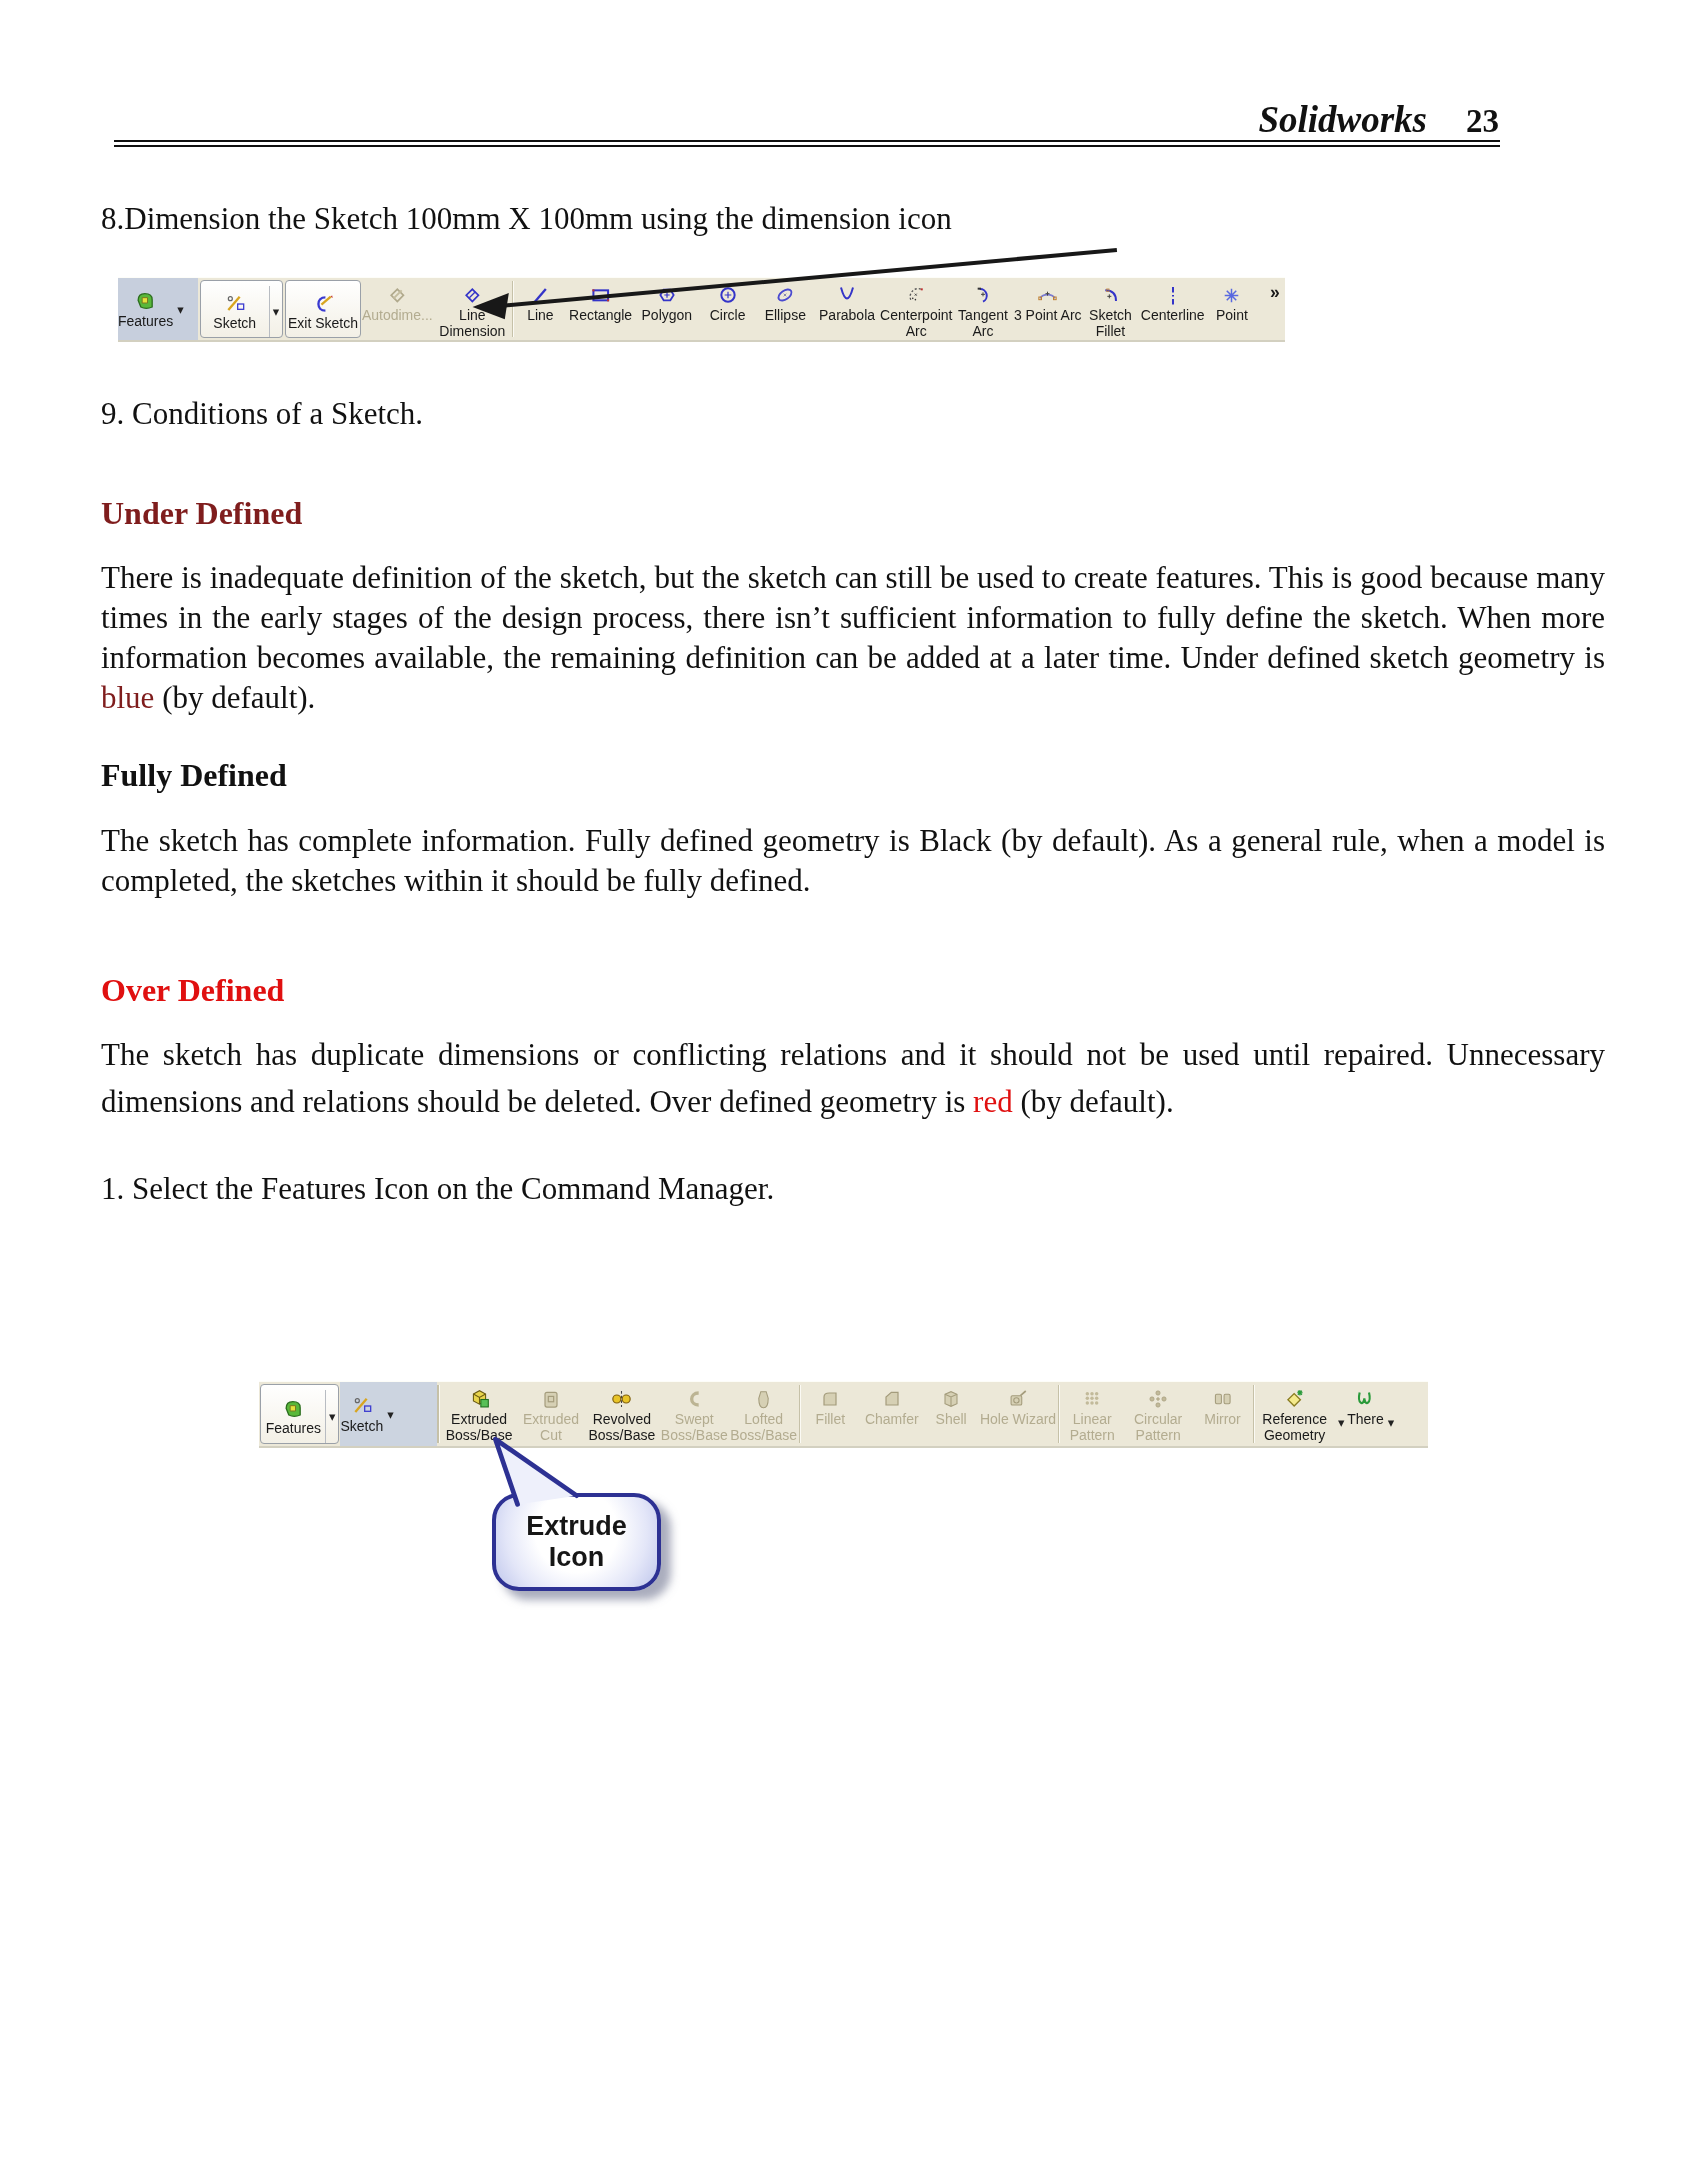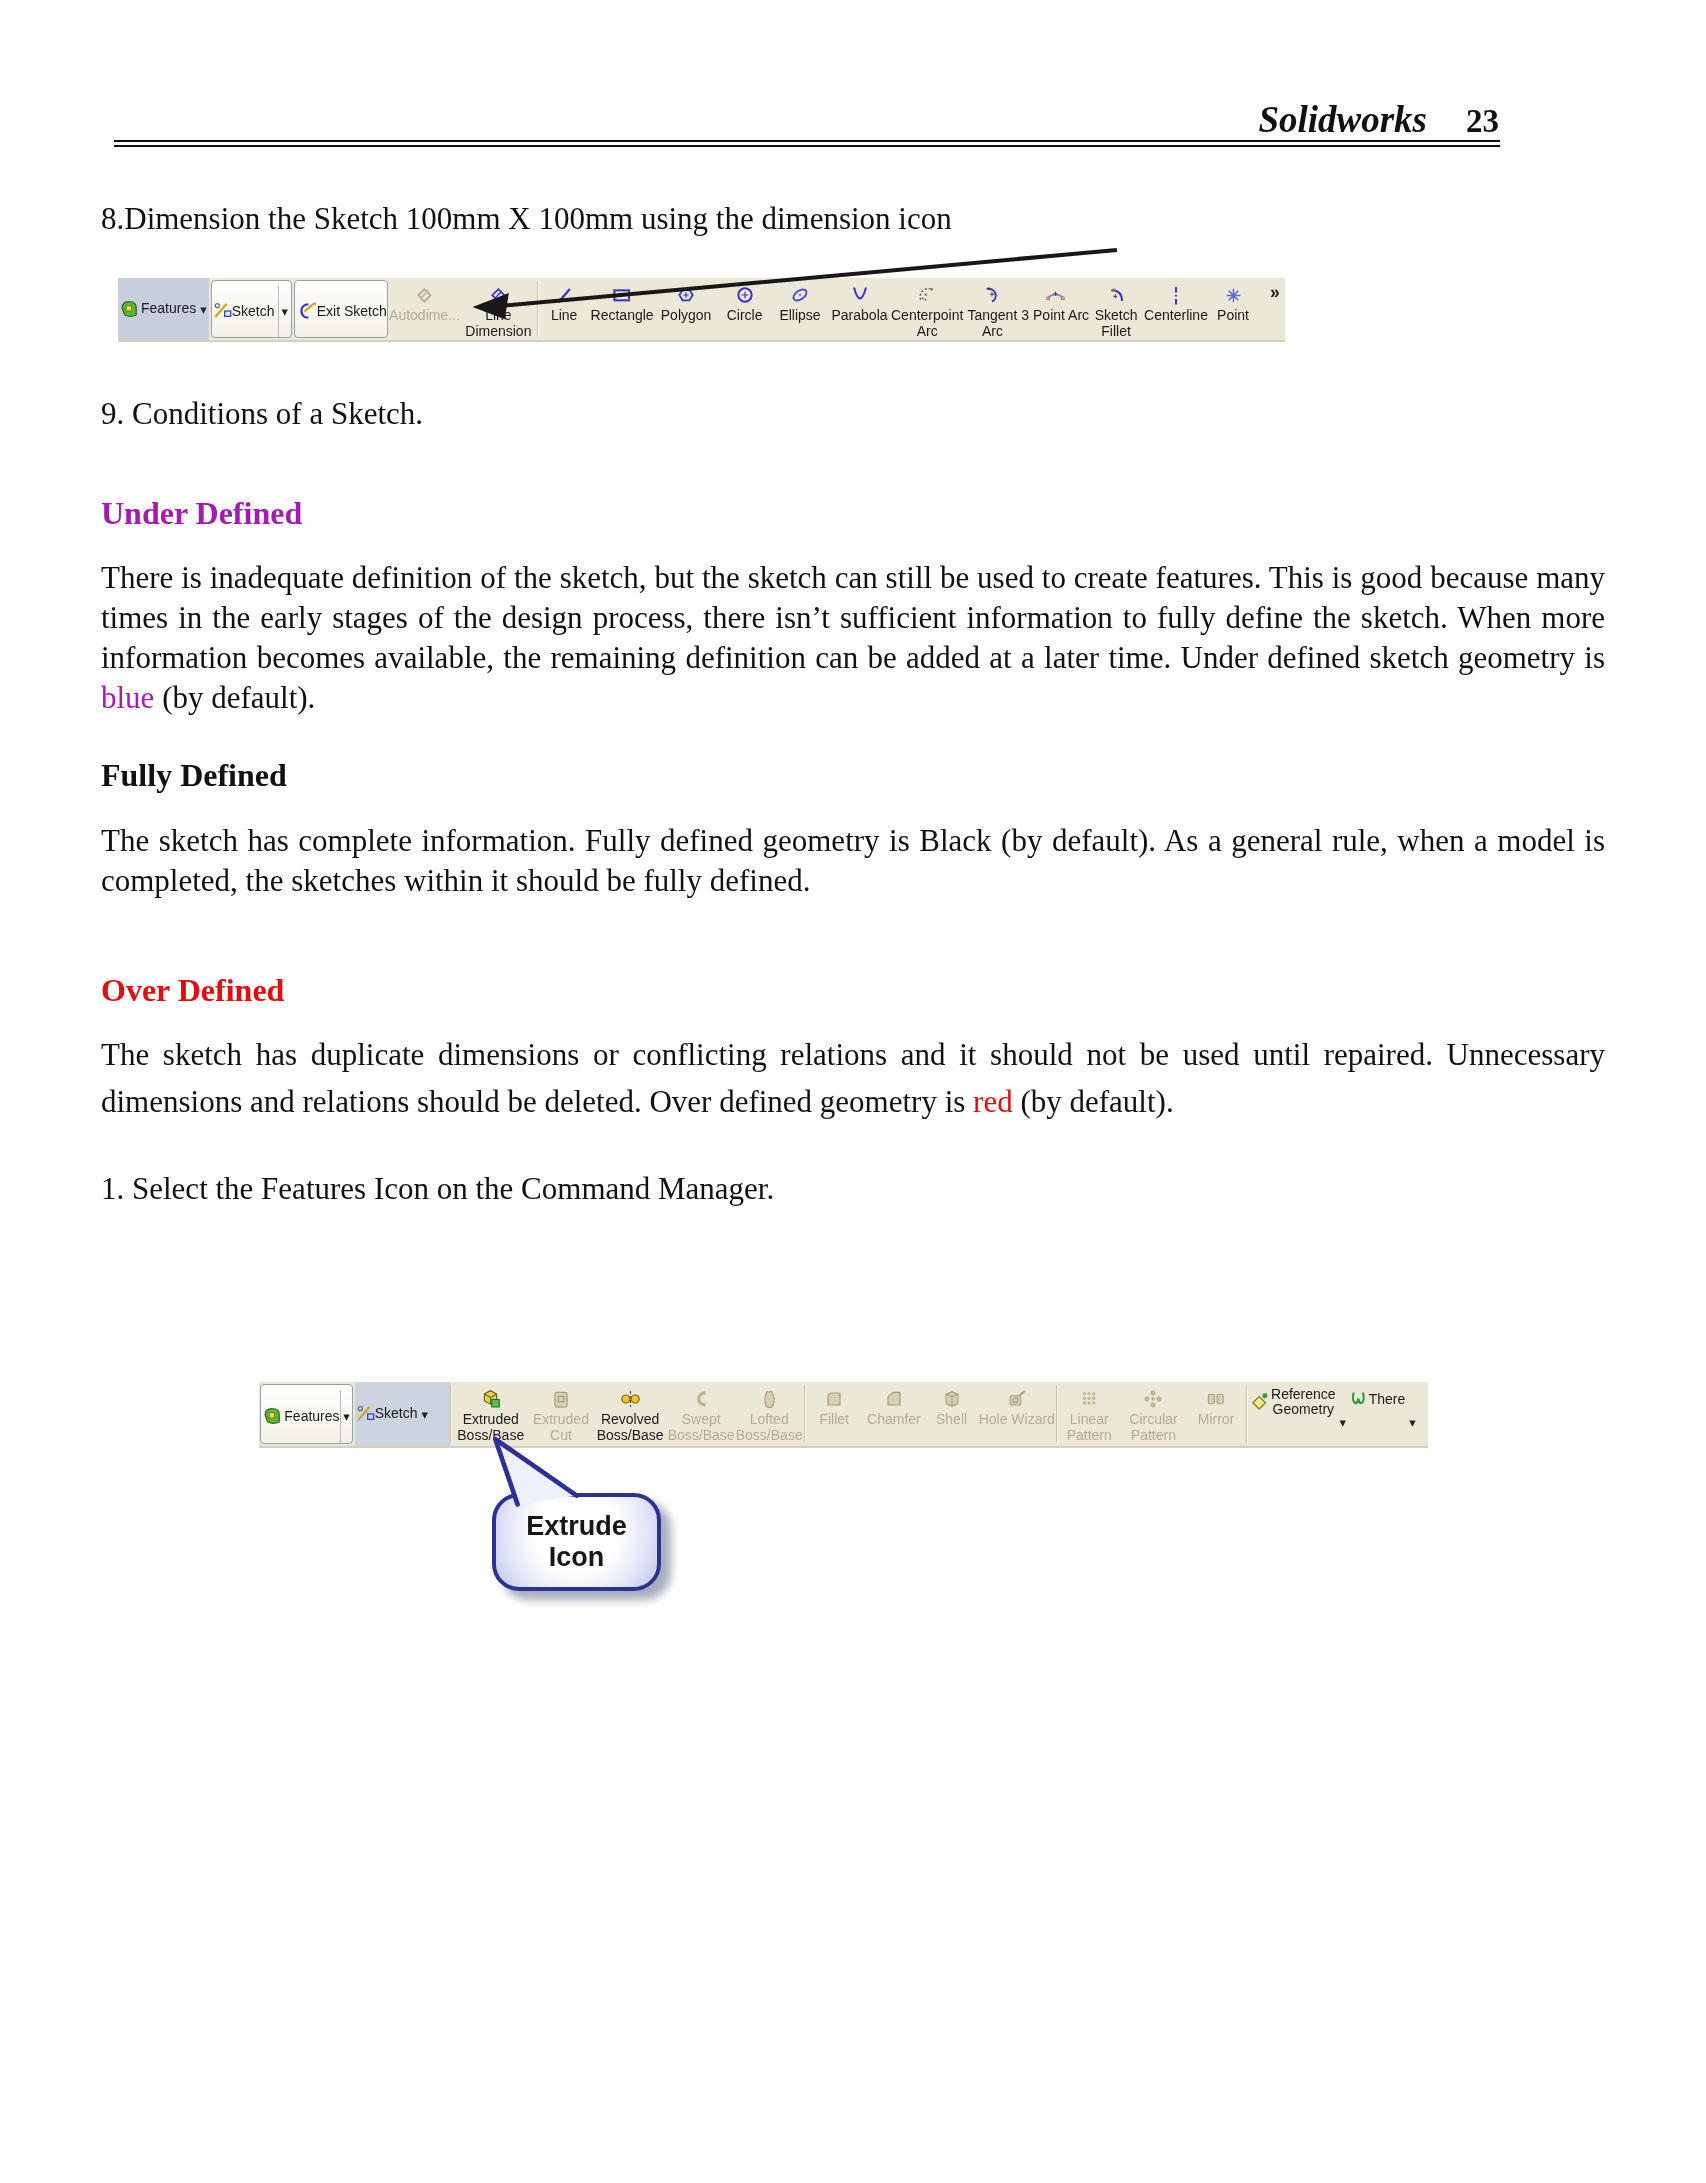--- a/index.html
+++ b/index.html
@@ -9,36 +9,36 @@
   .hdr{position:absolute;top:98px;left:1008px;width:491px;display:flex;justify-content:flex-end;
        align-items:baseline;gap:39px;}
   .hdr .title{font-size:37px;font-weight:bold;font-style:italic;}
   .hdr .pagenum{font-size:33px;font-weight:bold;}
   .hdr-rule{position:absolute;left:114px;top:140px;width:1386px;height:3.4px;
             border-top:2.7px solid #101010;border-bottom:2.7px solid #101010;}
   
   .doctext{position:absolute;left:101px;width:1504px;font-size:31px;line-height:40px;}
   .just{text-align:justify;}
   .h-sec{position:absolute;left:101px;font-size:32px;font-weight:bold;}
-  .blue-t{color:#a21caf;font-family:Liberation Serif, serif;}
+  .blue-t{color:#7f1d1d;font-family:Liberation Serif, serif;}
   .red-t{color:#e01010;}
   
   .tb{position:absolute;display:flex;align-items:stretch;background:#ece8d8;
       border-top:1.3px solid #fdfdf8;box-shadow:0 2px 0 rgba(175,170,140,.55);
       font-family:"Liberation Sans",sans-serif;}
   .ti{display:flex;flex-direction:column;align-items:center;padding-top:4.7px;box-sizing:border-box;}
   .ti .tb-icon{height:25.5px;display:flex;align-items:center;justify-content:center;}
   .tb-label{font-size:14px;line-height:15.5px;color:#1a1a1a;text-align:center;}
   .nowrap .tb-label{white-space:nowrap;}
   .disabled .tb-label{color:#b3ac90;}
   .tb-sep{flex:0 0 1.3px;background:#c6c1a8;border-right:0.7px solid #fbfaf4;margin:2.7px 0;}
   .dd{font-size:12.8px;color:#222;align-self:center;padding:0 2.7px;}
   .cell-flat1{background:#c7cfdd;flex-direction:row;align-items:center;gap:1.3px;padding-top:0;}
   .cell-flat2{background:#ccd4e0;flex-direction:row;align-items:center;gap:1.3px;padding-top:0;}
-  .col{display:flex;flex-direction:row;align-items:center;}
+  .col{display:flex;flex-direction:column;align-items:center;}
   .raised{background:linear-gradient(#ffffff,#f3f0e6);border:1.3px solid #9aa0a8;border-radius:4px;
           margin:2px 1.3px;display:flex;flex-direction:row;align-items:center;box-sizing:border-box;}
   .raised .col{flex:1;}
   .raised .ddzone{border-left:0.7px solid #b8bcc2;align-self:stretch;display:flex;align-items:center;}
   .overflow-chevron{position:absolute;top:4px;right:5.4px;font-size:17.5px;font-weight:bold;color:#1a1a1a;
                     font-family:"Liberation Sans",sans-serif;}
   
   .balloon{position:absolute;left:492px;top:1493px;width:169px;height:98px;box-sizing:border-box;
            border:4.7px solid #2d3193;border-radius:27px;
            background:radial-gradient(circle at 50% 38%, #ffffff 42%, #e3e6f8 72%, #bfc6ec 100%);

